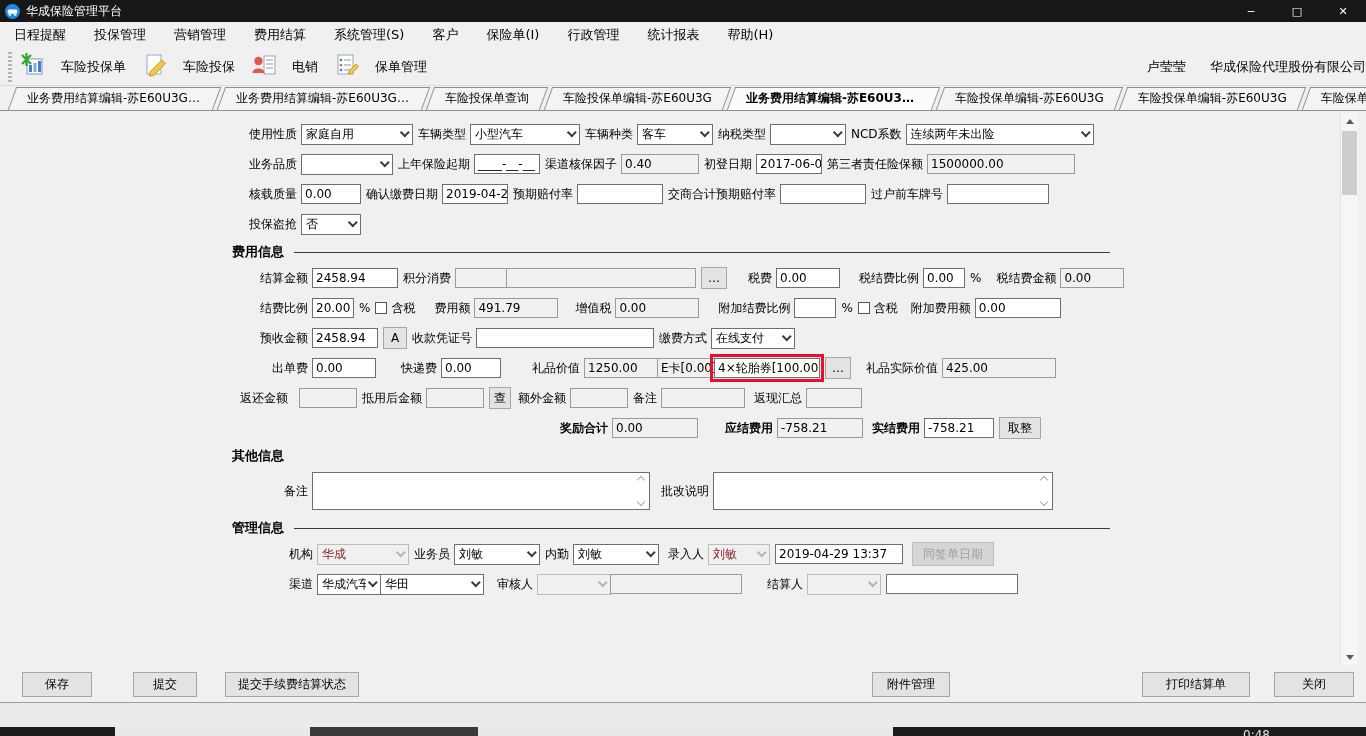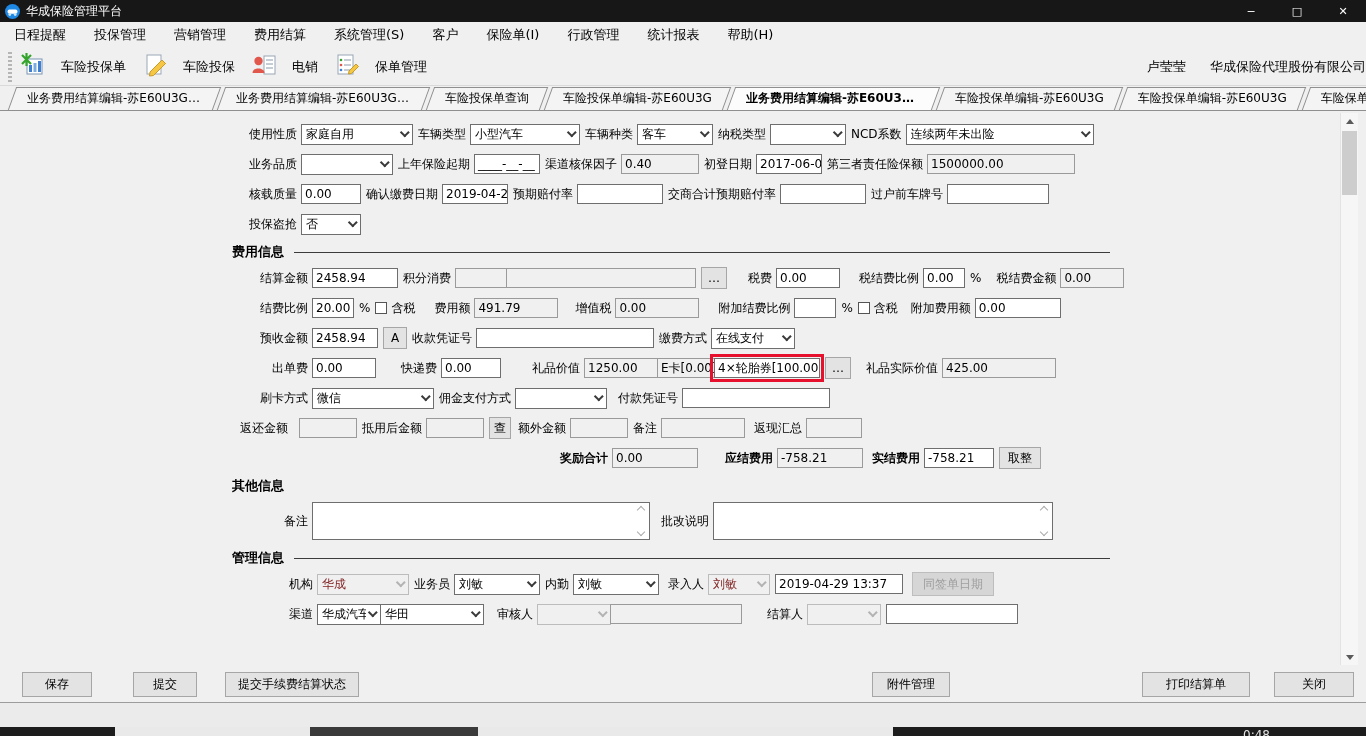--- a/index.html
+++ b/index.html
@@ -325,35 +325,20 @@
         <div class="inp gray" style="width: 74px;">1250.00</div>
         <div class="inp gray" style="width: 58px; margin-left: -6px;">E卡[0.00];</div>
         <span class="redwrap" style="margin-left: -6px;">
           <div class="inp" style="width: 106px;">4×轮胎券[100.00]</div>
         </span>
         <button class="btn" style="width: 26px; height: 22px;">…</button>
         <span style="width: 10px; display: inline-block;"></span>
         <span class="lbl">礼品实际价值</span>
         <div class="inp gray" style="width: 114px;">425.00</div>
       </div>
-      <div class="frow" style="margin-left: 253px;">
-        <span class="lbl" style="width: 55px; text-align: right;">刷卡方式</span>
-        <div class="combo" style="width: 122px;">
-          <span style="overflow: hidden;">微信</span>
-          <span class="chev"></span>
-        </div>
-        <span class="lbl">佣金支付方式</span>
-        <div class="combo" style="width: 92px;">
-          <span style="overflow: hidden;"></span>
-          <span class="chev"></span>
-        </div>
-        <span style="width: 6px; display: inline-block;"></span>
-        <span class="lbl">付款凭证号</span>
-        <div class="inp" style="width: 148px;"></div>
-      </div>
       <div class="frow" style="margin-left: 240px;">
         <span class="lbl" style="width: 55px; text-align: left;">返还金额</span>
         <div class="inp gray" style="width: 58px;"></div>
         <span class="lbl">抵用后金额</span>
         <div class="inp gray" style="width: 58px;"></div>
         <button class="btn" style="width: 22px; height: 22px;">查</button>
         <span style="width: 2px; display: inline-block;"></span>
         <span class="lbl">额外金额</span>
         <div class="inp gray" style="width: 58px;"></div>
         <span class="lbl">备注</span>

